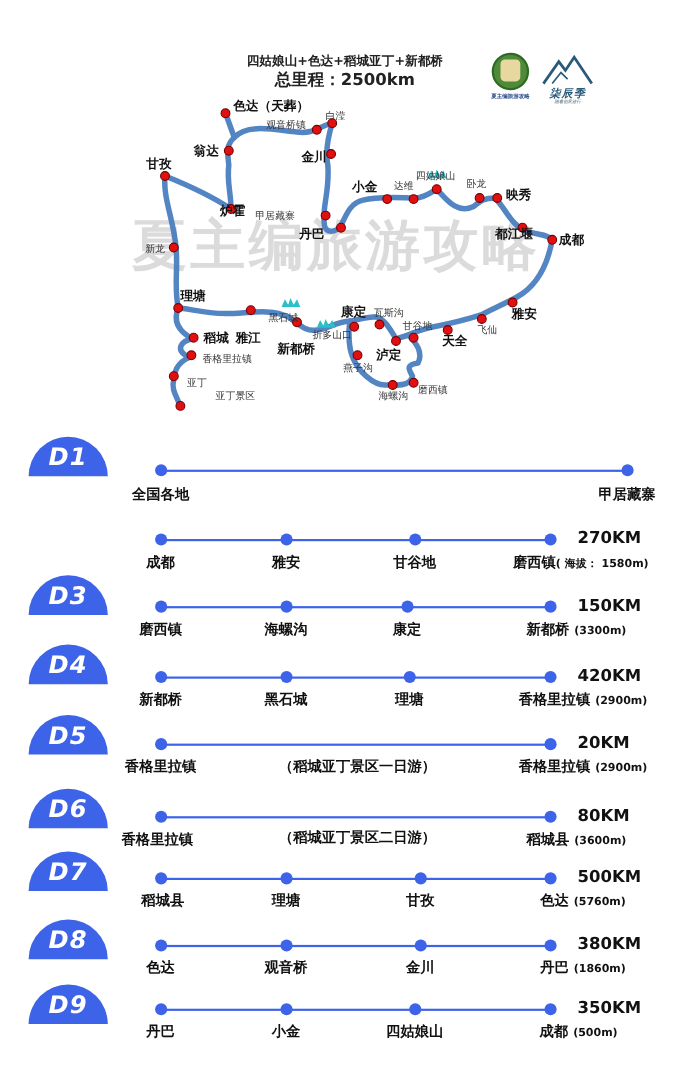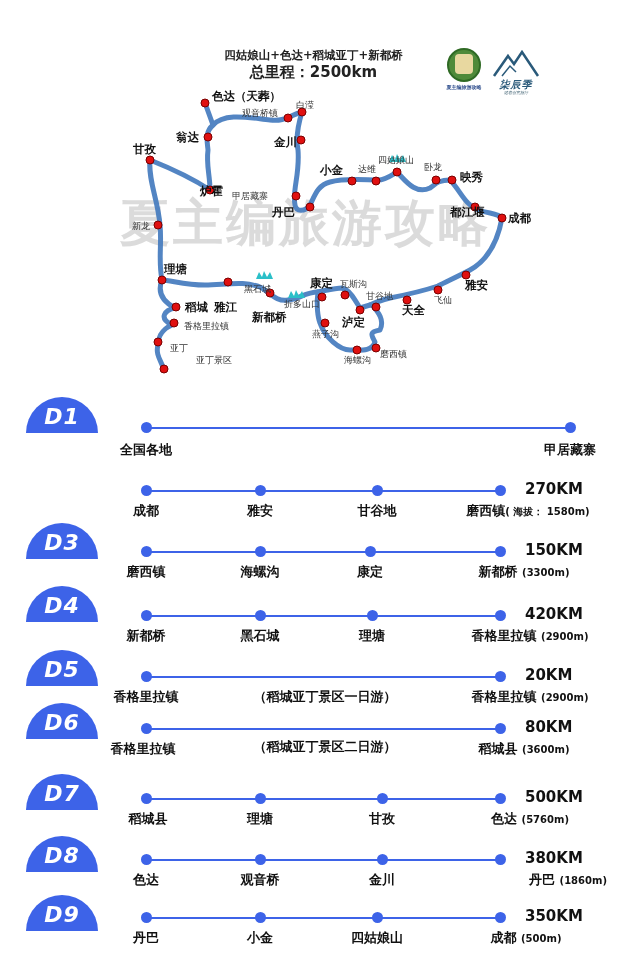--- a/index.html
+++ b/index.html
@@ -224,21 +224,21 @@
     <div class="badge" style="top:2px;">D5</div>
     <div class="track" style="left:146px; width:354px; top:28px;"></div>
     <div class="dot" style="left:141px; top:23px;"></div>
     <div class="dot" style="left:495px; top:23px;"></div>
     <div class="km" style="left:525px; top:18px;">20KM</div>
     <div class="stop" style="left:146px; top:40px;">香格里拉镇</div>
     <div class="mid" style="left:325px; top:40px;">（稻城亚丁景区一日游）</div>
     <div class="stop" style="left:530px; top:40px;"><span>香格里拉镇</span> <span class="alt">(2900m)</span></div>
   </div>
 
-  <div class="day" style="top:306px;">
+  <div class="day" style="top:320px;">
     <div class="badge" style="top:2px;">D6</div>
     <div class="track" style="left:146px; width:354px; top:27px;"></div>
     <div class="dot" style="left:141px; top:22px;"></div>
     <div class="dot" style="left:495px; top:22px;"></div>
     <div class="km" style="left:525px; top:17px;">80KM</div>
     <div class="stop" style="left:143px; top:39px;">香格里拉镇</div>
     <div class="mid" style="left:325px; top:37px;">（稻城亚丁景区二日游）</div>
     <div class="stop" style="left:524px; top:39px;"><span>稻城县</span> <span class="alt">(3600m)</span></div>
   </div>
 
@@ -260,21 +260,21 @@
     <div class="badge" style="top:2px;">D8</div>
     <div class="track" style="left:146px; width:354px; top:25px;"></div>
     <div class="dot" style="left:141px; top:20px;"></div>
     <div class="dot" style="left:255px; top:20px;"></div>
     <div class="dot" style="left:377px; top:20px;"></div>
     <div class="dot" style="left:495px; top:20px;"></div>
     <div class="km" style="left:525px; top:15px;">380KM</div>
     <div class="stop" style="left:146px; top:37px;">色达</div>
     <div class="stop" style="left:260px; top:37px;">观音桥</div>
     <div class="stop" style="left:382px; top:37px;">金川</div>
-    <div class="stop" style="left:530px; top:37px;margin-left:38px;"><span>丹巴</span> <span class="alt">(1860m)</span></div>
+    <div class="stop" style="left:530px; top:37px;"><span>丹巴</span> <span class="alt">(1860m)</span></div>
   </div>
 
   <div class="day" style="top:498px;">
     <div class="badge" style="top:2px;">D9</div>
     <div class="track" style="left:146px; width:354px; top:24px;"></div>
     <div class="dot" style="left:141px; top:19px;"></div>
     <div class="dot" style="left:255px; top:19px;"></div>
     <div class="dot" style="left:372px; top:19px;"></div>
     <div class="dot" style="left:495px; top:19px;"></div>
     <div class="km" style="left:525px; top:14px;">350KM</div>

